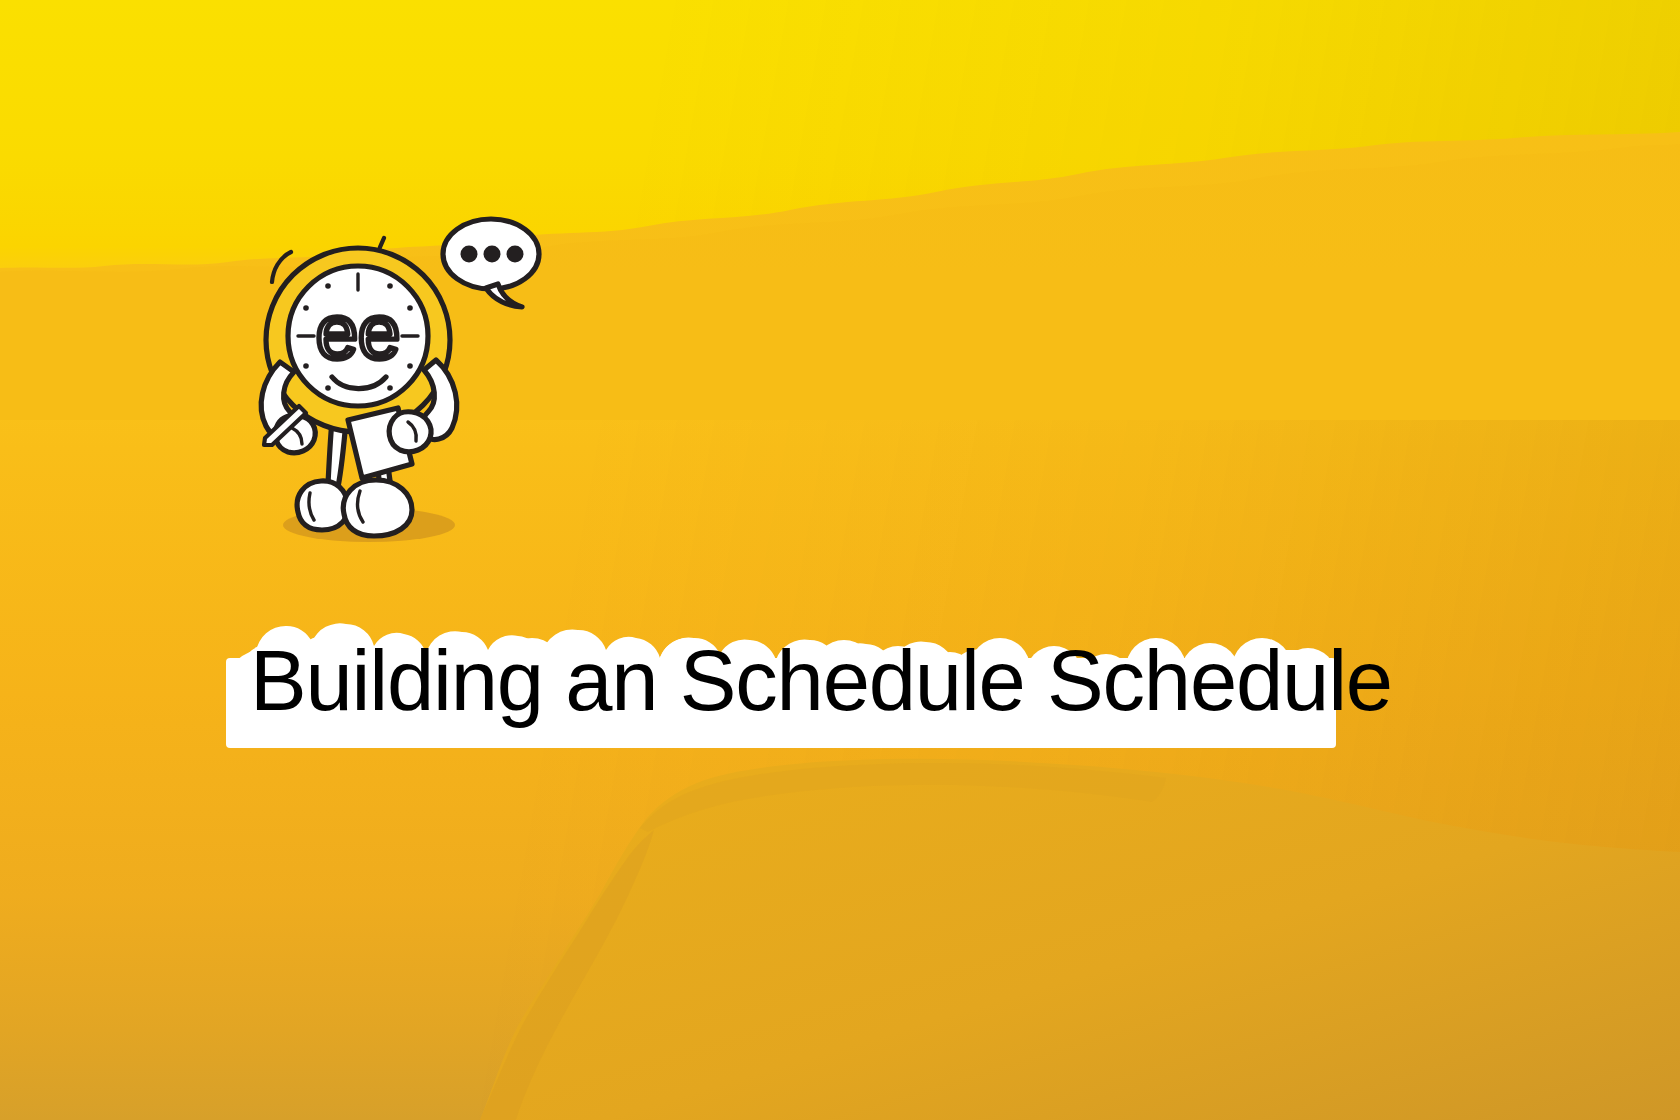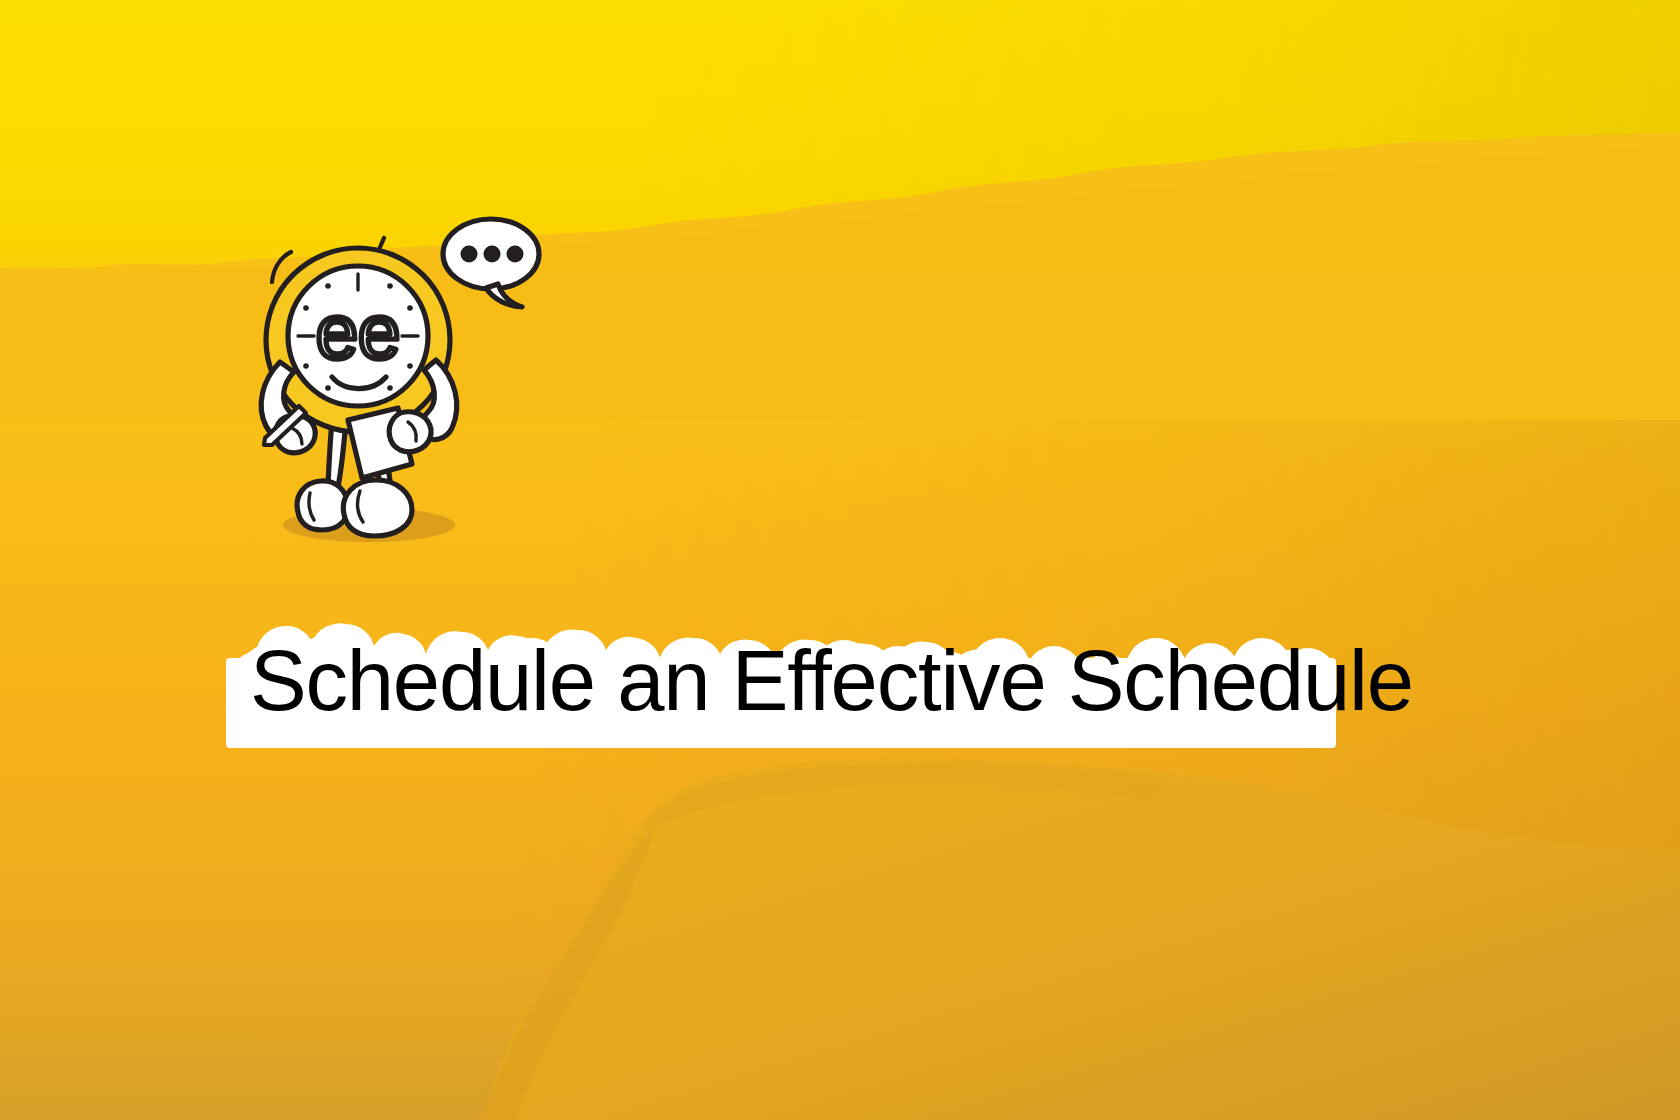--- a/index.html
+++ b/index.html
@@ -362,16 +362,16 @@
           <circle cx="644" cy="128" r="16"></circle>
           <circle cx="716" cy="130" r="15"></circle>
           <circle cx="788" cy="128" r="16"></circle>
           <circle cx="860" cy="130" r="15"></circle>
           <circle cx="932" cy="128" r="16"></circle>
           <circle cx="1004" cy="130" r="15"></circle>
           <circle cx="1060" cy="128" r="16"></circle>
         </g>
       </svg>
     </div>
-    <div class="title-text">Schedule an Effective Schedule</div>
+    <div class="title-text">Building an Schedule Schedule</div>
   </div>
 
 </div>
 
 </body></html>

